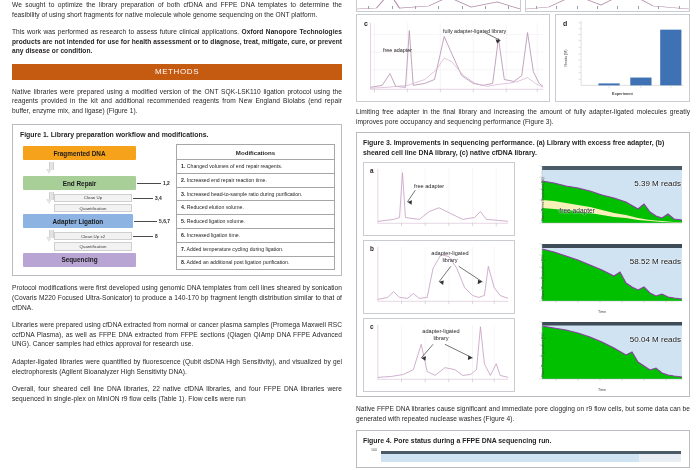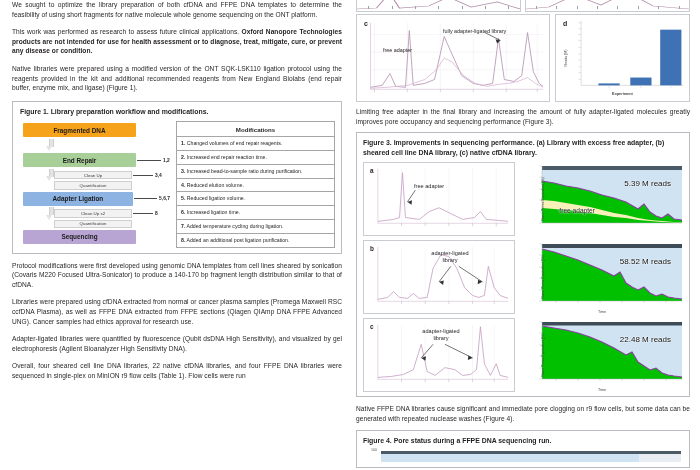--- a/index.html
+++ b/index.html
@@ -109,21 +109,21 @@
   .annot{
     position:absolute;font-size:5.4px;color:#231f20;white-space:nowrap;
   }
   .svgfull{position:absolute;left:0;top:0;width:100%;height:100%;}
 
   
   .f3row{display:flex;gap:5px;margin-bottom:4px;align-items:stretch;}
   .f3left{width:152px;height:74px;border:.5px solid #c9ccd0;background:#fff;position:relative;box-sizing:border-box;}
   .f3right{flex:1;height:74px;position:relative;box-sizing:border-box;}
   .readlbl{
-    position:absolute;right:13px;top:17px;font-size:8px;color:#111;font-weight:normal;
+    position:absolute;right:3px;top:17px;font-size:8px;color:#111;font-weight:normal;
     text-shadow:0 0 2px #fff,0 0 2px #fff;
   }
   .ylabel{
     position:absolute;left:1px;top:50%;transform:translateY(-50%) rotate(-90deg);
     transform-origin:center;font-size:3.6px;color:#444;white-space:nowrap;
   }
   .xlabel{
     position:absolute;bottom:.5px;left:0;right:0;text-align:center;font-size:3.6px;color:#444;
   }
   .freeadapt{
@@ -137,20 +137,21 @@
 <body>
 
 <div class="poster">
 
   <div class="col col-left">
 
     <p class="body">We sought to optimize the library preparation of both cfDNA and FFPE DNA templates to determine the feasibility of using short fragments for native molecule whole genome sequencing on the ONT platform.</p>
 
     <p class="body"><span>This work was performed as research to assess future clinical applications. </span><b>Oxford Nanopore Technologies products are not intended for use for health assessment or to diagnose, treat, mitigate, cure, or prevent any disease or condition.</b></p>
 
+    <div class="banner">METHODS</div>
 
     <p class="body tight">Native libraries were prepared using a modified version of the ONT SQK-LSK110 ligation protocol using the reagents provided in the kit and additional recommended reagents from New England Biolabs (end repair buffer, enzyme mix, and ligase) (Figure 1).</p>
 
     <div class="figbox">
       <div class="figcap">Figure 1. Library preparation workflow and modifications.</div>
 
       <div class="f1wrap">
 
         <div class="flow">
 
@@ -506,21 +507,21 @@
               <line x1="36" y1="61" x2="36" y2="63"></line>
                 <line x1="58" y1="61" x2="58" y2="63"></line>
               <line x1="80" y1="61" x2="80" y2="63"></line>
                 <line x1="102" y1="61" x2="102" y2="63"></line>
               <line x1="124" y1="61" x2="124" y2="63"></line>
                 <line x1="146" y1="61" x2="146" y2="63"></line>
             </g>
           </svg>
           <div class="ylabel">Nano Pores Equivalent (%)</div>
           <div class="xlabel">Time</div>
-          <div class="readlbl">22.48 M reads</div>
+          <div class="readlbl">50.04 M reads</div>
         </div>
       </div>
     </div>
 
     <p class="body" style="margin-bottom:6px;">Native FFPE DNA libraries cause significant and immediate pore clogging on r9 flow cells, but some data can be generated with repeated nuclease washes (Figure 4).</p>
 
     <div class="f4box">
       <div class="figcap" style="margin-bottom:2px;">Figure 4. Pore status during a FFPE DNA sequencing run.</div>
       <div class="f4plot">
         <div style="position:absolute;left:8px;top:0;font-size:3.6px;color:#555;">100</div>

